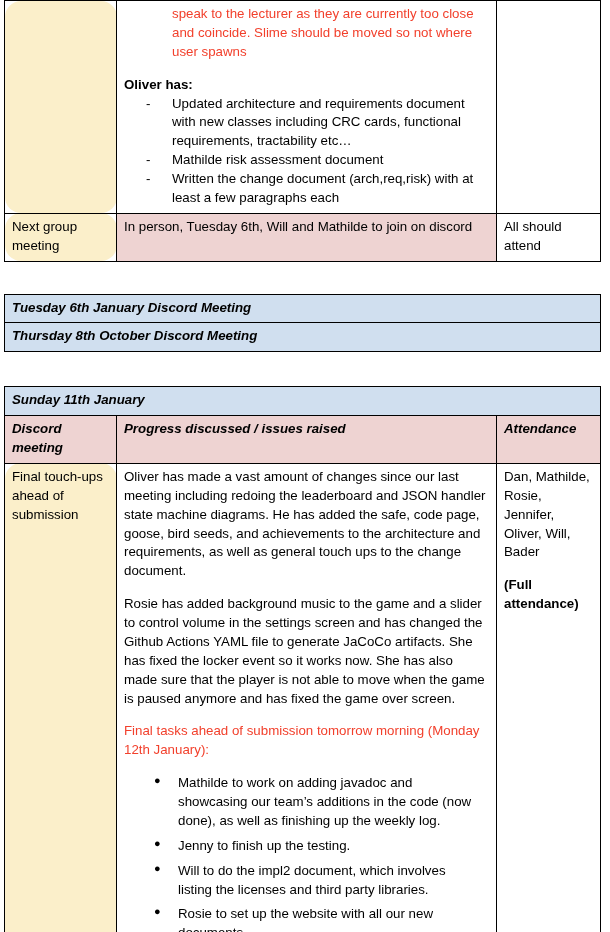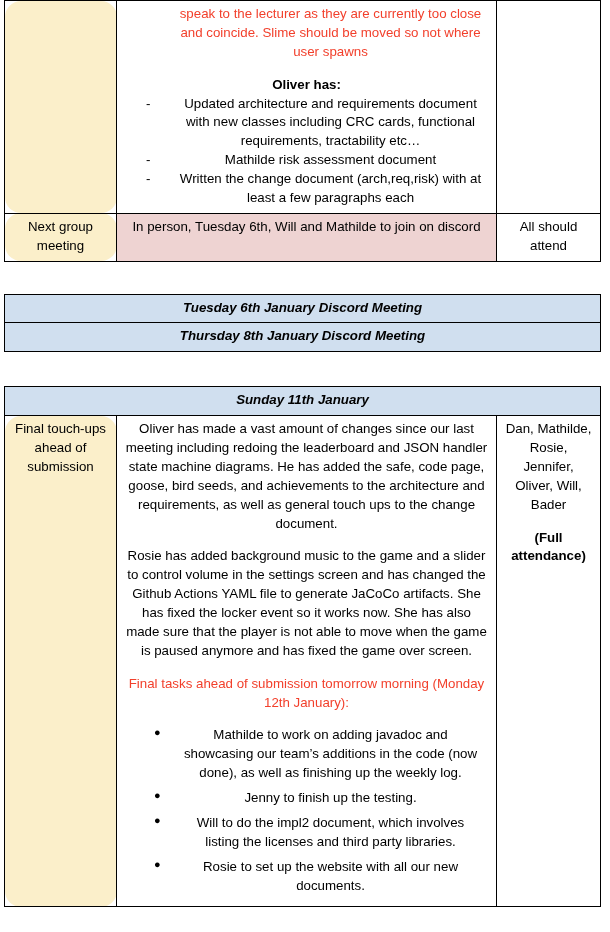--- a/index.html
+++ b/index.html
@@ -14,21 +14,20 @@
     font-family: "Liberation Sans", sans-serif;
     color: #000000;
     -webkit-font-smoothing: antialiased;
   }
   .page {
     position: relative;
     width: 610px;
     height: 932px;
     box-sizing: border-box;
     padding: 0 4px;
-    text-align: center;
   }
   table.doc-table {
     width: 596px;
     border-collapse: collapse;
     table-layout: fixed;
     margin: 0;
   }
   table.doc-table td {
     border: 1px solid #000000;
     padding: 4px 7px 5px 7px;
@@ -142,36 +141,41 @@
 
   <table class="doc-table">
     <colgroup>
         <col style="width:596px">
       </colgroup>
     <tbody>
       <tr>
         <td class="bg-blue hdr-cell">Tuesday 6th January Discord Meeting</td>
       </tr>
       <tr>
-        <td class="bg-blue hdr-cell">Thursday 8th January Discord Meeting</td>
+        <td class="bg-blue hdr-cell">Thursday 8th October Discord Meeting</td>
       </tr>
     </tbody>
   </table>
 
   <div class="spacer-2"></div>
 
   <table class="doc-table">
     <colgroup>
         <col class="c1">
         <col class="c2">
         <col class="c3">
       </colgroup>
     <tbody>
       <tr>
         <td class="bg-blue hdr-cell" colspan="3">Sunday 11th January</td>
+      </tr>
+      <tr>
+        <td class="bg-pink hdr-cell">Discord meeting</td>
+        <td class="bg-pink hdr-cell">Progress discussed / issues raised</td>
+        <td class="bg-pink hdr-cell">Attendance</td>
       </tr>
       <tr>
         <td class="bg-yellow">Final touch-ups ahead of submission</td>
         <td class="bg-white">
           <p class="para">Oliver has made a vast amount of changes since our last meeting including redoing the leaderboard and JSON handler state machine diagrams. He has added the safe, code page, goose, bird seeds, and achievements to the architecture and requirements, as well as general touch ups to the change document.</p>
           <p class="para">Rosie has added background music to the game and a slider to control volume in the settings screen and has changed the Github Actions YAML file to generate JaCoCo artifacts. She has fixed the locker event so it works now. She has also made sure that the player is not able to move when the game is paused anymore and has fixed the game over screen.</p>
           <p class="para red">Final tasks ahead of submission tomorrow morning (Monday 12th January):</p>
           <ul class="bullet-list">
             <li>Mathilde to work on adding javadoc and showcasing our team’s additions in the code (now done), as well as finishing up the weekly log.</li>
             <li>Jenny to finish up the testing.</li>

